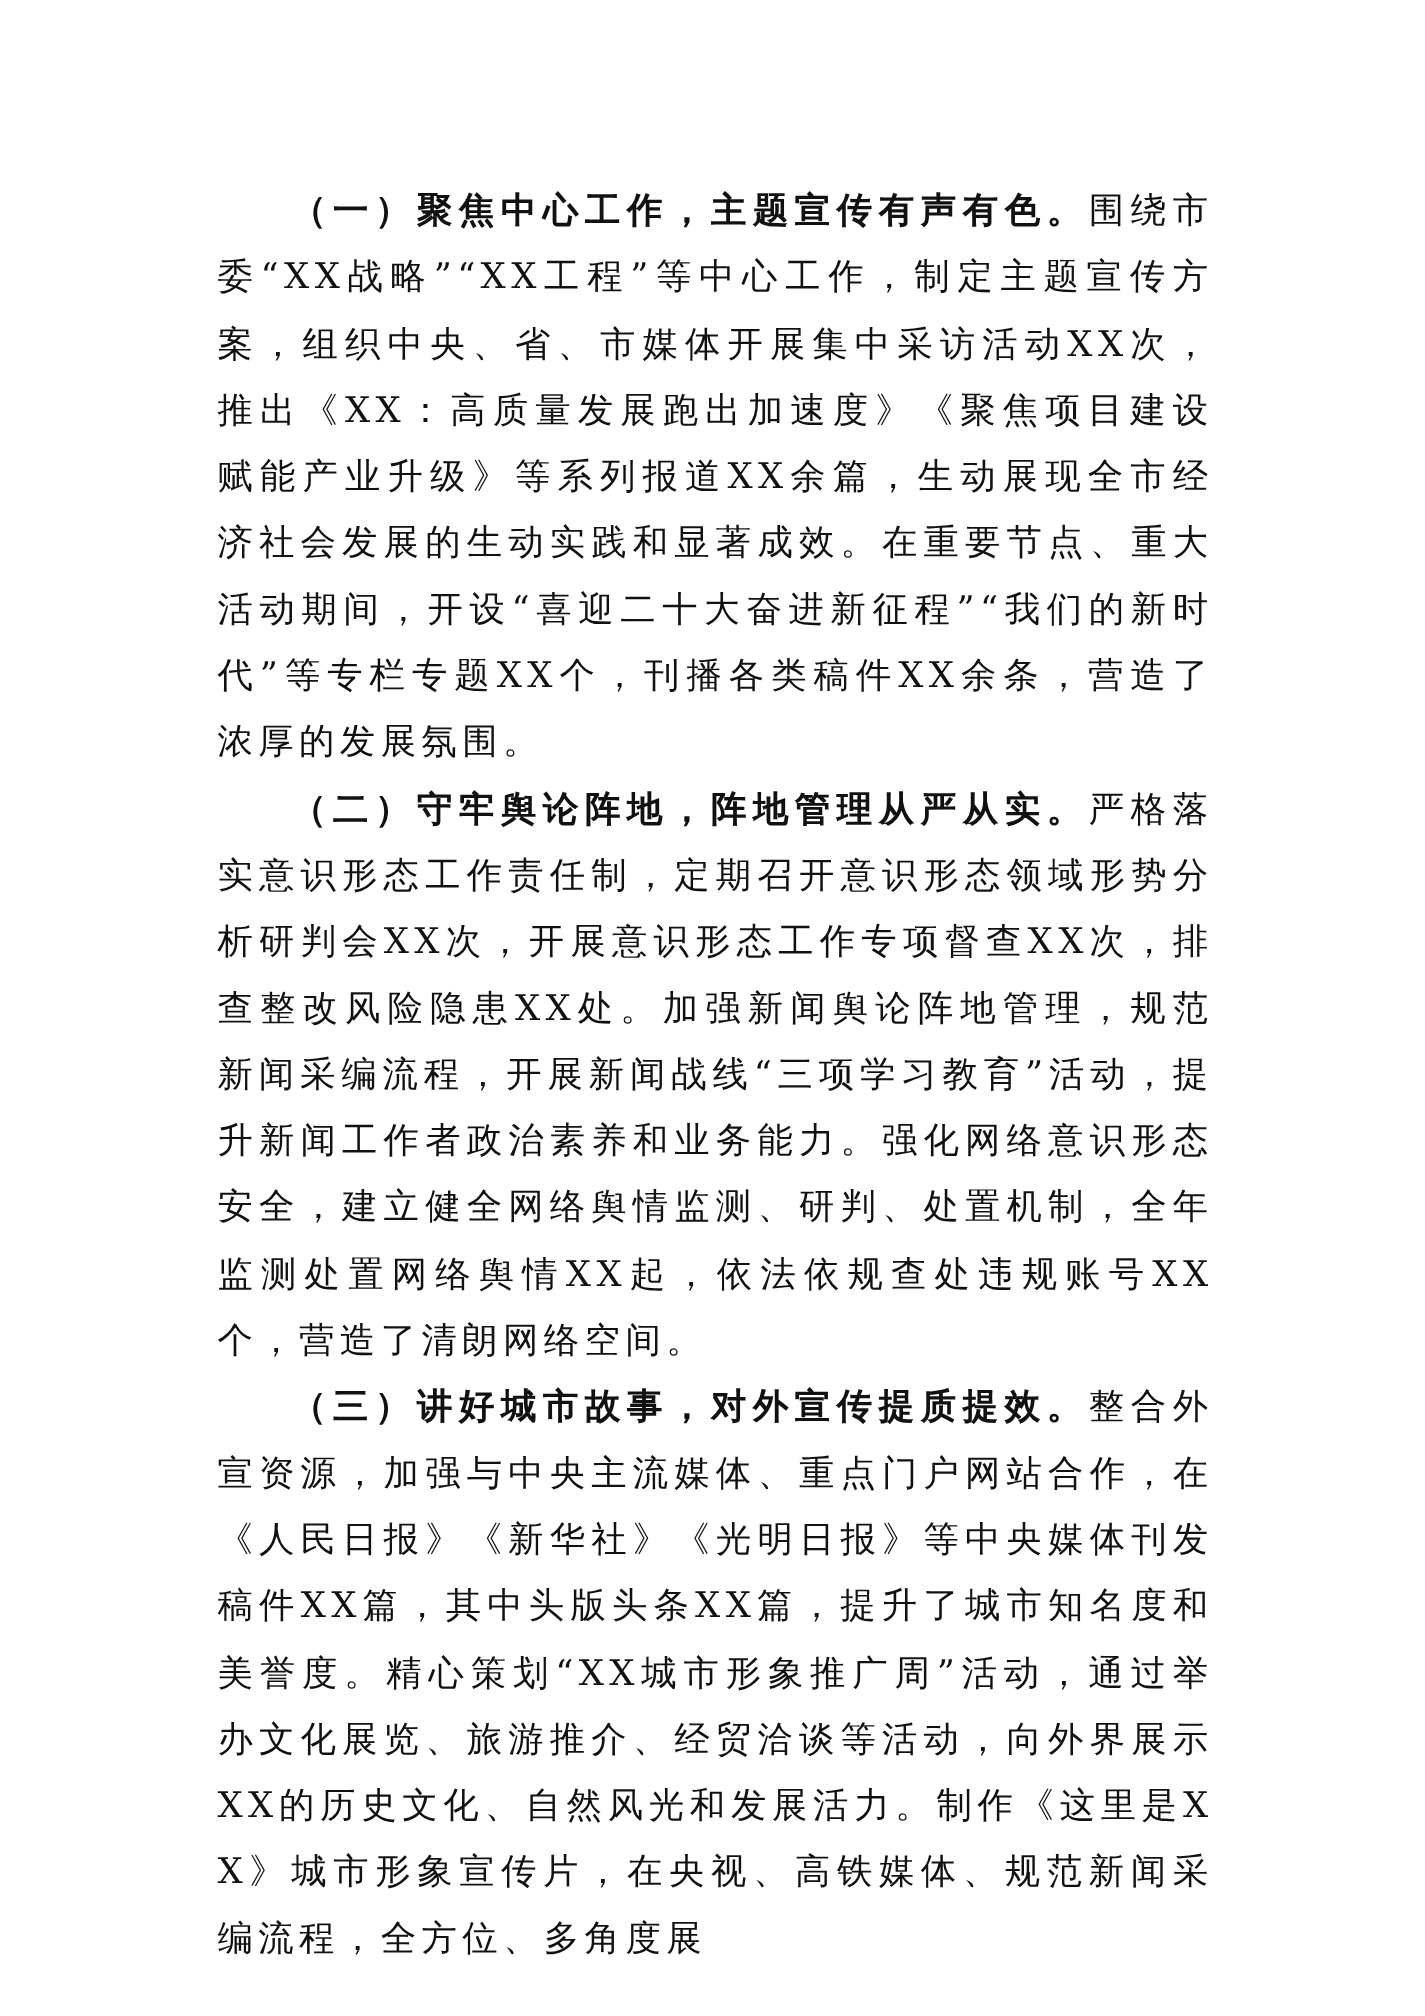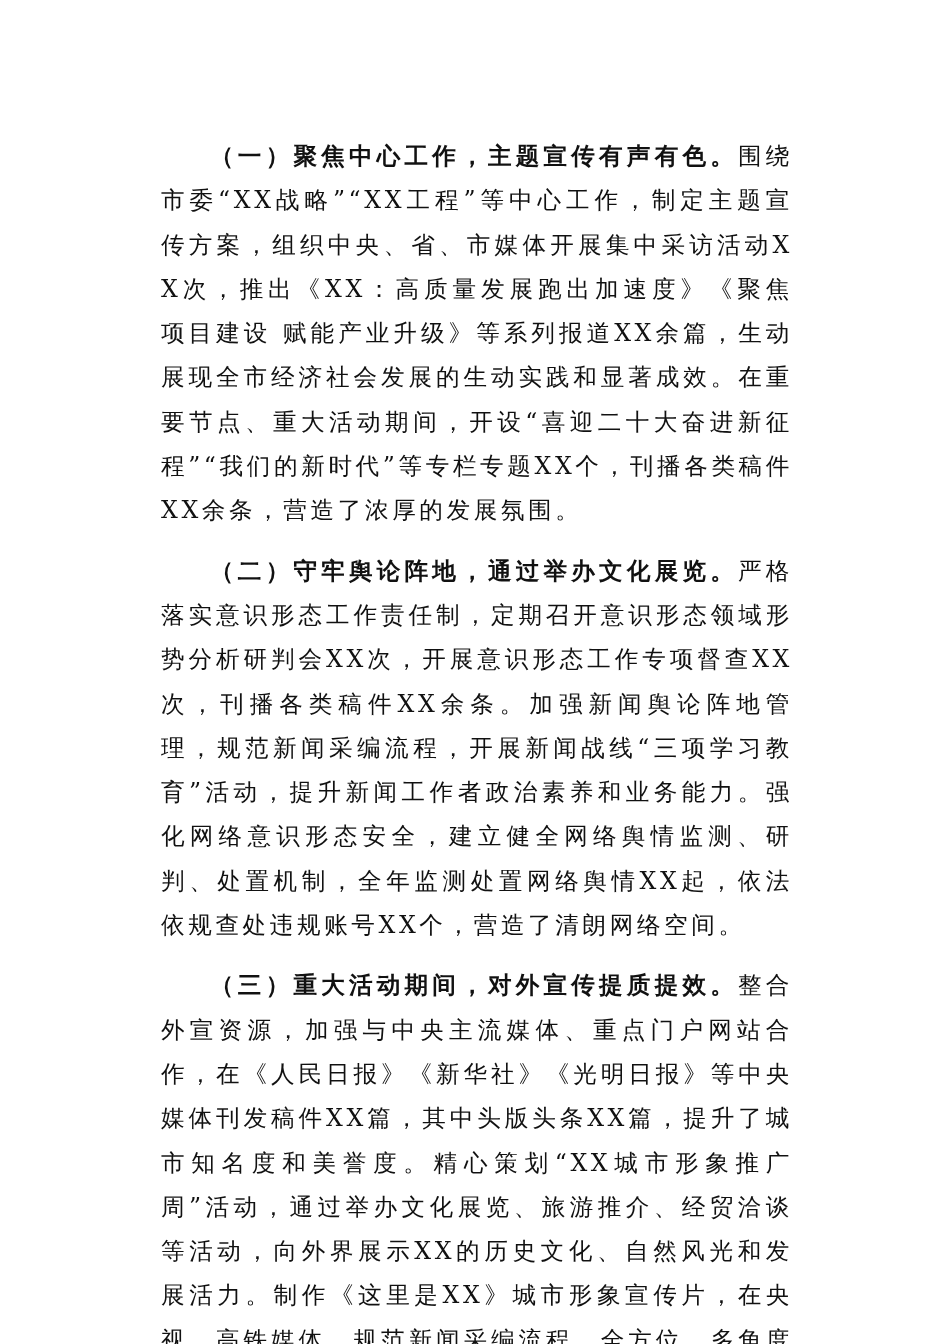--- a/index.html
+++ b/index.html
@@ -15,39 +15,39 @@
       font-family: "DejaVu Serif", "Liberation Serif", serif;
       color: #111111;
     }
     .page {
       position: absolute;
       left: 145px;
       top: 118px;
       width: 664px;
     }
     .para {
-      margin: 16px;
+      margin: 0;
       font-size: 23.6px;
       line-height: 44.3px;
       letter-spacing: 3.6px;
       text-indent: 2.08em;
       text-align: justify;
       text-align-last: left;
       word-break: break-all;
     }
     .lead {
       font-weight: bold;
     }
   </style>
 </head>
 <body>
 
 <div class="page">
   <p class="para">
     <span class="lead">（一）聚焦中心工作，主题宣传有声有色。</span><span>围绕市委“XX战略”“XX工程”等中心工作，制定主题宣传方案，组织中央、省、市媒体开展集中采访活动XX次，推出《XX：高质量发展跑出加速度》《聚焦项目建设 赋能产业升级》等系列报道XX余篇，生动展现全市经济社会发展的生动实践和显著成效。在重要节点、重大活动期间，开设“喜迎二十大奋进新征程”“我们的新时代”等专栏专题XX个，刊播各类稿件XX余条，营造了浓厚的发展氛围。</span>
   </p>
   <p class="para">
-    <span class="lead">（二）守牢舆论阵地，通过举办文化展览。</span><span>严格落实意识形态工作责任制，定期召开意识形态领域形势分析研判会XX次，开展意识形态工作专项督查XX次，刊播各类稿件XX余条。加强新闻舆论阵地管理，规范新闻采编流程，开展新闻战线“三项学习教育”活动，提升新闻工作者政治素养和业务能力。强化网络意识形态安全，建立健全网络舆情监测、研判、处置机制，全年监测处置网络舆情XX起，依法依规查处违规账号XX个，营造了清朗网络空间。</span>
+    <span class="lead">（二）守牢舆论阵地，阵地管理从严从实。</span><span>严格落实意识形态工作责任制，定期召开意识形态领域形势分析研判会XX次，开展意识形态工作专项督查XX次，排查整改风险隐患XX处。加强新闻舆论阵地管理，规范新闻采编流程，开展新闻战线“三项学习教育”活动，提升新闻工作者政治素养和业务能力。强化网络意识形态安全，建立健全网络舆情监测、研判、处置机制，全年监测处置网络舆情XX起，依法依规查处违规账号XX个，营造了清朗网络空间。</span>
   </p>
   <p class="para">
-    <span class="lead">（三）重大活动期间，对外宣传提质提效。</span><span>整合外宣资源，加强与中央主流媒体、重点门户网站合作，在《人民日报》《新华社》《光明日报》等中央媒体刊发稿件XX篇，其中头版头条XX篇，提升了城市知名度和美誉度。精心策划“XX城市形象推广周”活动，通过举办文化展览、旅游推介、经贸洽谈等活动，向外界展示XX的历史文化、自然风光和发展活力。制作《这里是XX》城市形象宣传片，在央视、高铁媒体、规范新闻采编流程，全方位、多角度展</span>
+    <span class="lead">（三）讲好城市故事，对外宣传提质提效。</span><span>整合外宣资源，加强与中央主流媒体、重点门户网站合作，在《人民日报》《新华社》《光明日报》等中央媒体刊发稿件XX篇，其中头版头条XX篇，提升了城市知名度和美誉度。精心策划“XX城市形象推广周”活动，通过举办文化展览、旅游推介、经贸洽谈等活动，向外界展示XX的历史文化、自然风光和发展活力。制作《这里是XX》城市形象宣传片，在央视、高铁媒体、规范新闻采编流程，全方位、多角度展</span>
   </p>
 </div>
 
 </body></html>

